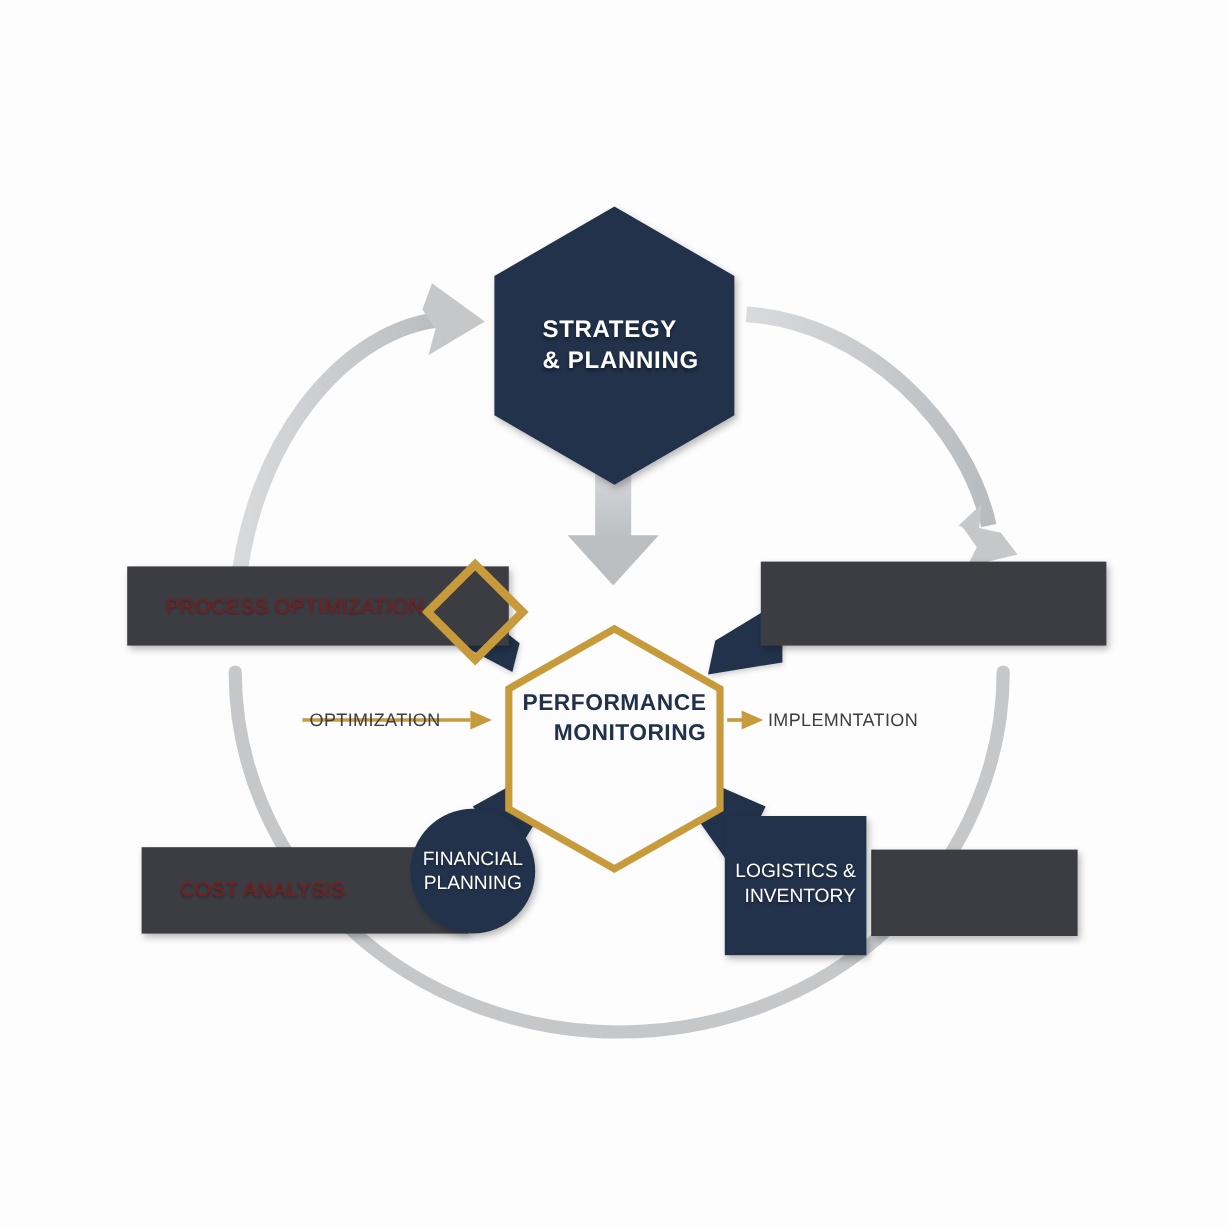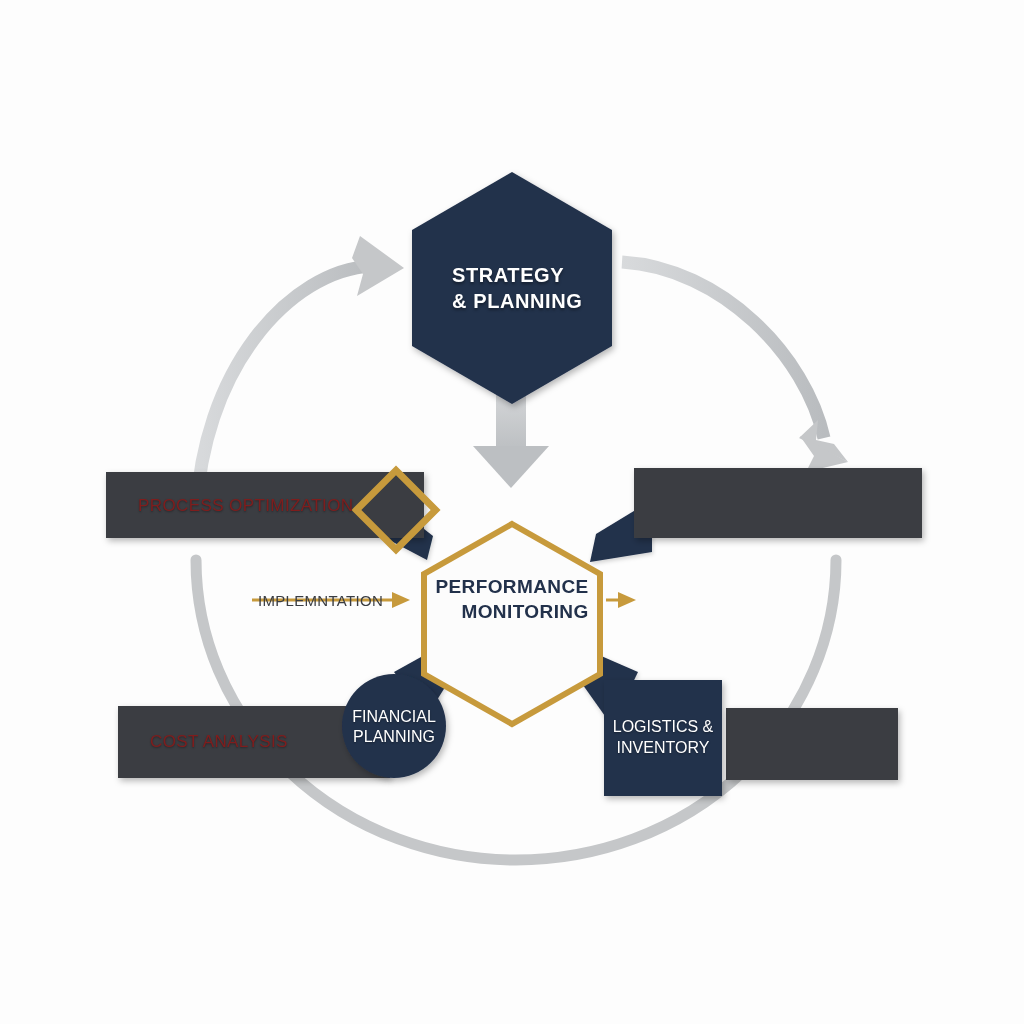--- a/index.html
+++ b/index.html
@@ -61,21 +61,21 @@
     font-size: 16px;
     line-height: 1.25;
     text-align: center;
     justify-content: center;
     text-shadow: 0 1px 2px rgba(0,0,0,0.35);
   }
   .square-label {
     color: #ffffff;
     font-size: 16px;
     line-height: 1.3;
-    text-align: center;
+    text-align: right;
     justify-content: center;
     text-shadow: 0 1px 2px rgba(0,0,0,0.35);
   }
   .flow-label {
     color: #3a3d42;
     font-size: 15px;
     letter-spacing: 0.3px;
   }
 </style>
 </head>
@@ -166,16 +166,17 @@
   <div class="node-label bar-label" style="left:150px; top:726px; width:250px; height:32px;">COST ANALYSIS</div>
 
   <div class="node-label bar-label" style="left:746px; top:728px; width:150px; height:32px;"></div>
 
   <div class="node-label circle-label" style="left: 342px; top: 696px; width: 104px; height: 62px; white-space: pre-line;">FINANCIAL
 PLANNING</div>
 
   <div class="node-label square-label" style="left: 604px; top: 706px; width: 118px; height: 64px; white-space: pre-line;">LOGISTICS &amp;
 INVENTORY</div>
 
-  <div class="node-label flow-label" style="left:258px; top:586px; width:150px; height:28px;">IMPLEMNTATION</div>
+  <div class="node-label flow-label" style="left:258px; top:586px; width:150px; height:28px;">OPTIMIZATION</div>
 
+  <div class="node-label flow-label" style="left:640px; top:586px; width:160px; height:28px;">IMPLEMNTATION</div>
 
 </div>
 
 </body></html>

